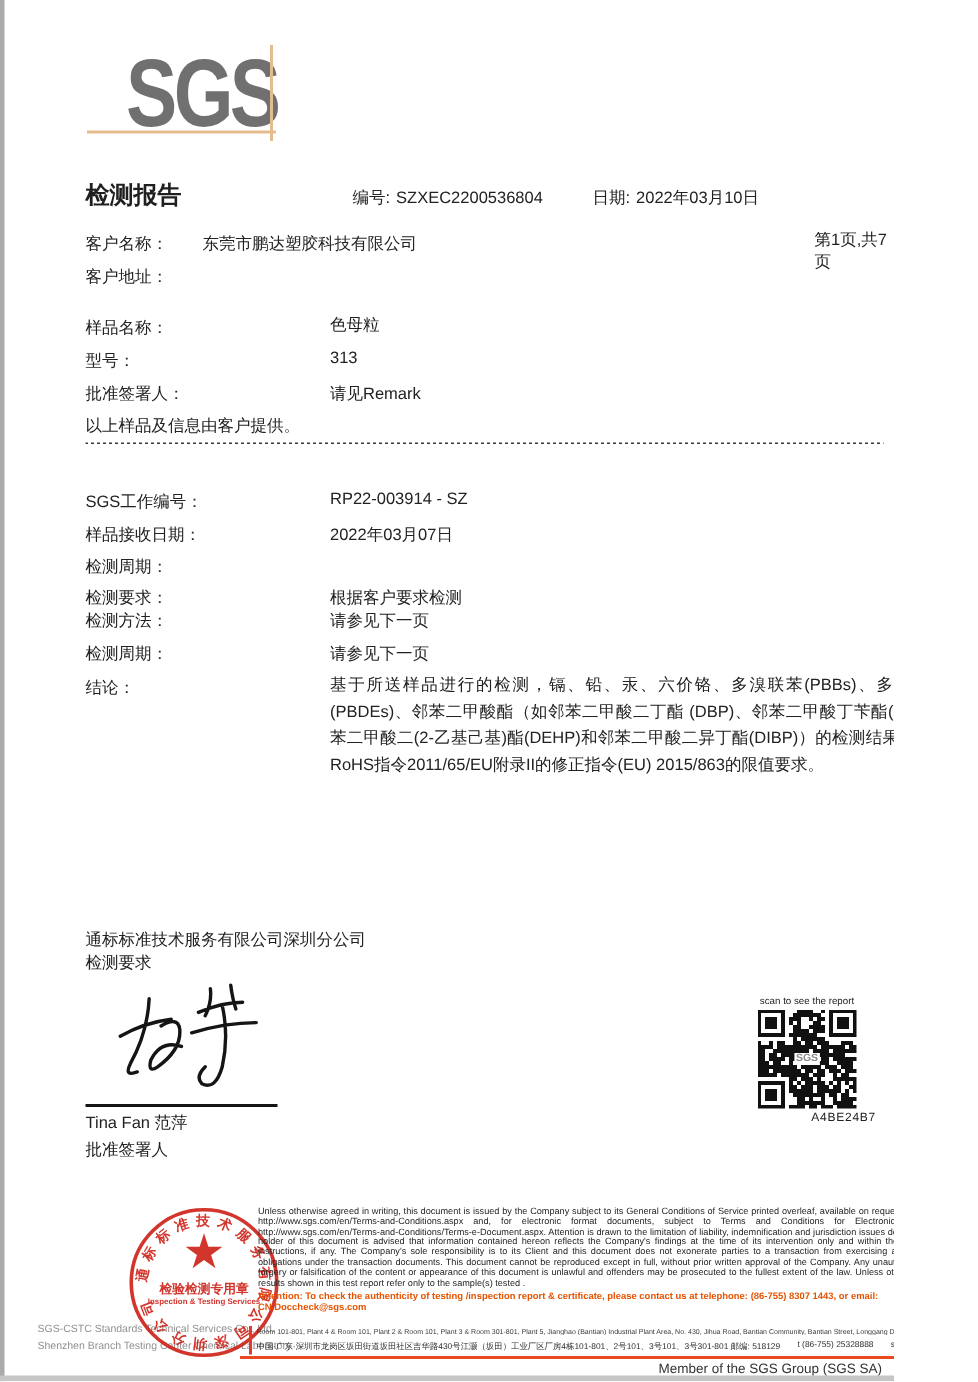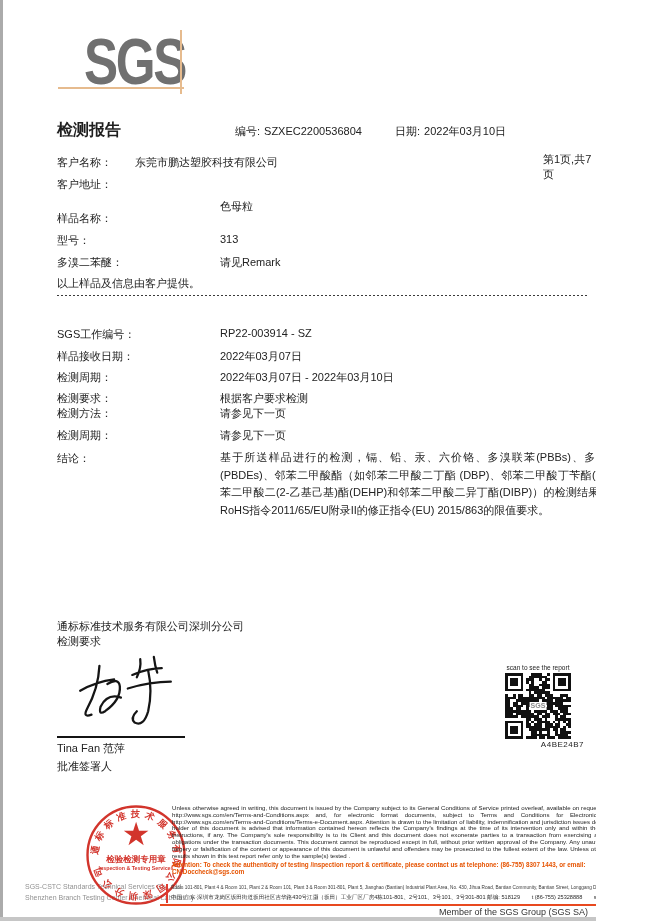--- a/index.html
+++ b/index.html
@@ -94,35 +94,34 @@
   <div class="abs meta m-date">
     <span>日期:</span><span class="val">2022年03月10日</span>
   </div>
   <div class="abs meta m-page">第1页,共7页</div>
 
   <span class="k" style="top:155px">客户名称：</span>
   <span class="v1" style="top:155px">东莞市鹏达塑胶科技有限公司</span>
   <span class="k" style="top:177px">客户地址：</span>
 
   <span class="k" style="top:211px">样品名称：</span>
-  <span class="v2" style="top:199px">色母粒</span>
+  <span class="v2" style="top:209px">色母粒</span>
   <span class="k" style="top:233px">型号：</span>
   <span class="v2" style="top:233px">313</span>
-  <span class="k" style="top:255px">多溴二苯醚：</span>
+  <span class="k" style="top:255px">批准签署人：</span>
   <span class="v2" style="top:255px">请见Remark</span>
   <span class="note" style="top:276px">以上样品及信息由客户提供。</span>
 
   <div class="dashed-line"></div>
 
   <span class="k" style="top:327px">SGS工作编号：</span>
   <span class="v2" style="top:327px">RP22-003914 - SZ</span>
   <span class="k" style="top:349px">样品接收日期：</span>
   <span class="v2" style="top:349px">2022年03月07日</span>
   <span class="k" style="top:370px">检测周期：</span>
-  <span class="v2" style="top:370px">2022年03月07日 - 2022年03月10日</span>
   <span class="k" style="top:391px">检测要求：</span>
   <span class="v2" style="top:391px">根据客户要求检测</span>
   <span class="k" style="top:406px">检测方法：</span>
   <span class="v2" style="top:406px">请参见下一页</span>
   <span class="k" style="top:428px">检测周期：</span>
   <span class="v2" style="top:428px">请参见下一页</span>
 
   <span class="k" style="top:451px">结论：</span>
   <div class="conclusion">基于所送样品进行的检测，镉、铅、汞、六价铬、多溴联苯(PBBs)、多溴二苯醚(PBDEs)、邻苯二甲酸酯（如邻苯二甲酸二丁酯 (DBP)、邻苯二甲酸丁苄酯(BBP)、邻苯二甲酸二(2-乙基己基)酯(DEHP)和邻苯二甲酸二异丁酯(DIBP)）的检测结果符合欧盟RoHS指令2011/65/EU附录II的修正指令(EU) 2015/863的限值要求。</div>
 

